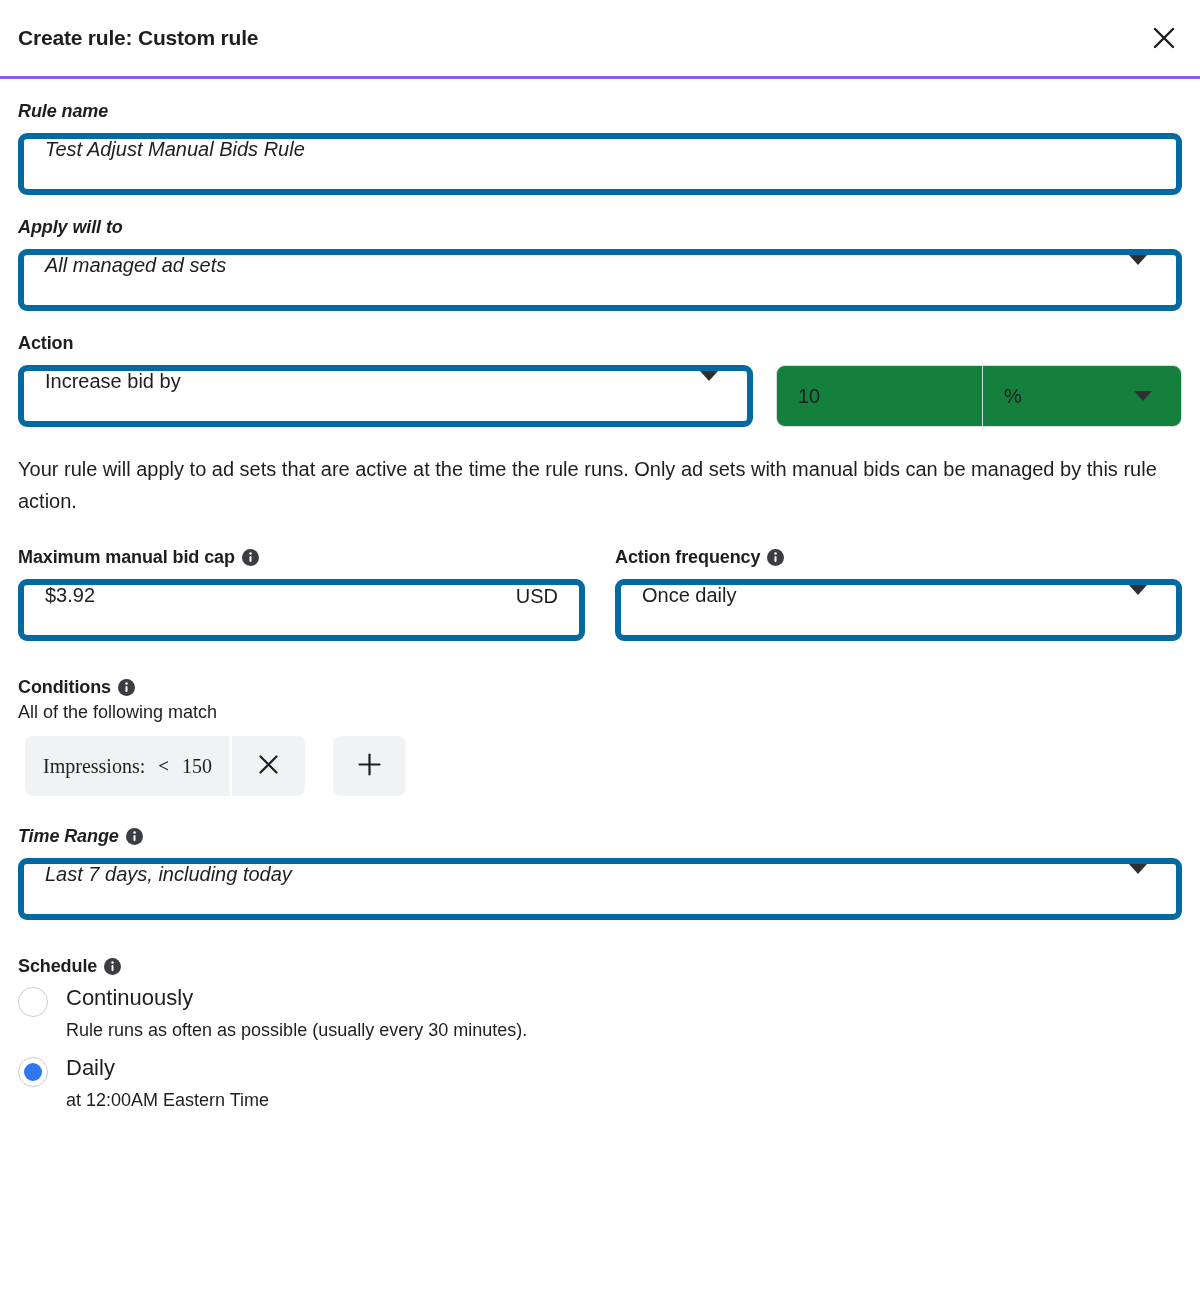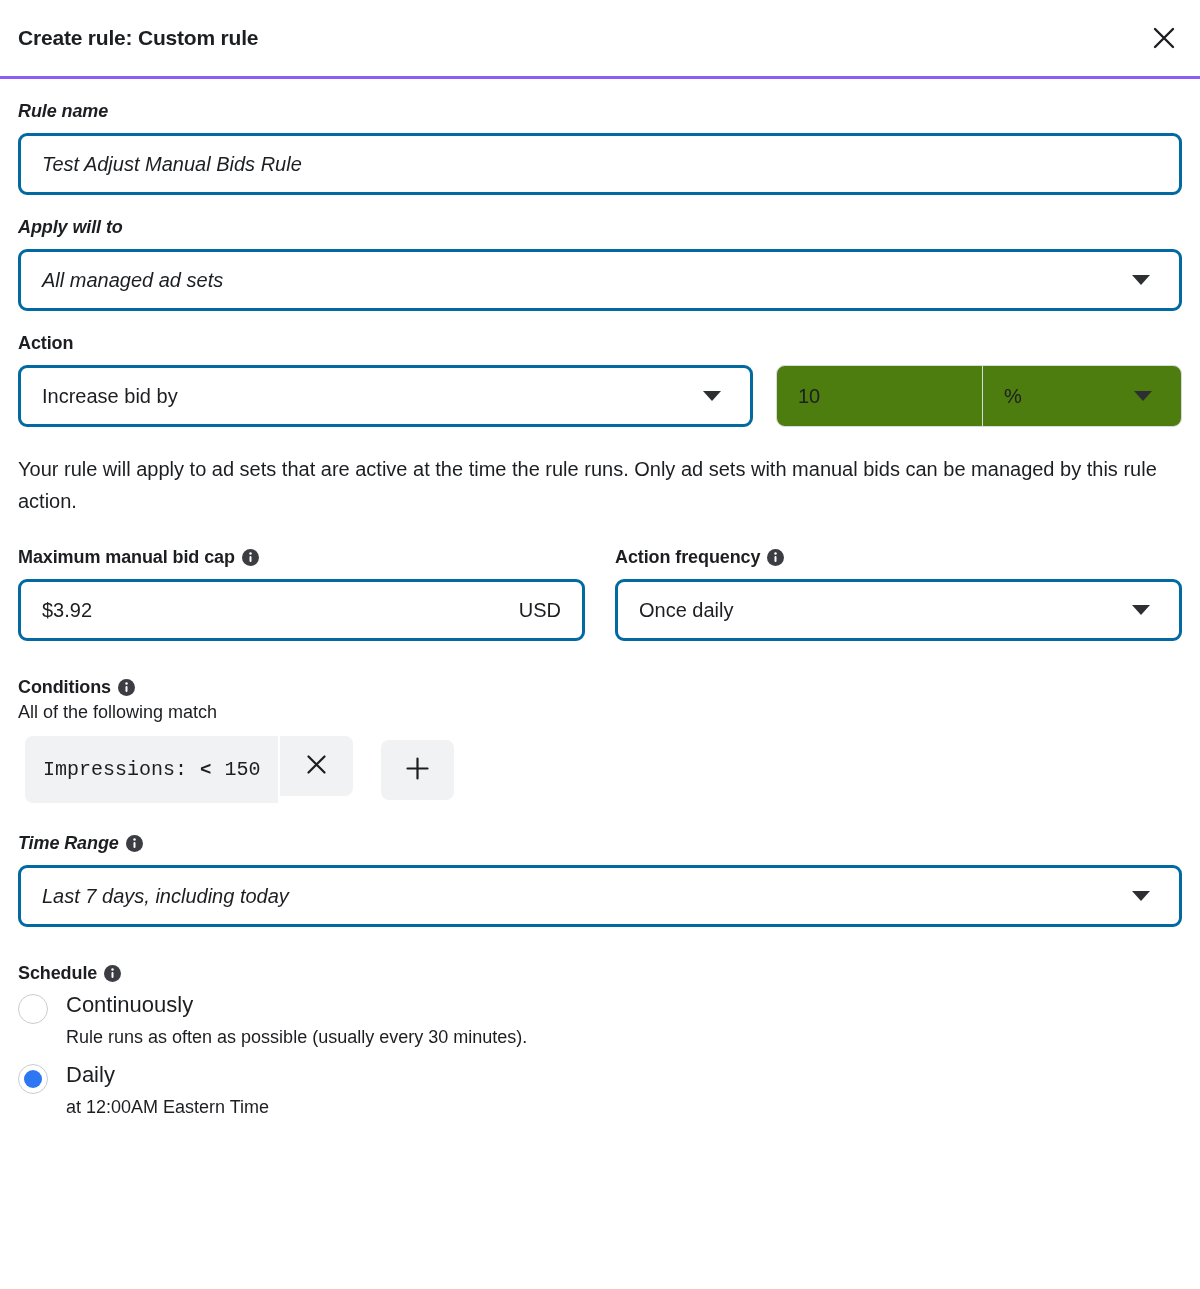--- a/index.html
+++ b/index.html
@@ -69,25 +69,25 @@
   .info-icon {
     width: 17px;
     height: 17px;
     flex: 0 0 17px;
     display: inline-block;
   }
 
   
   .control {
     height: 62px;
-    border: 3px solid #0369a1;
+    border: 6px solid #0369a1;
     border-radius: 9px;
     background: #ffffff;
     display: flex;
-    align-items: center;
+    align-items: flex-start;
     padding: 0 21px;
     font-size: 20px;
     color: #1c1e21;
     width: 100%;
   }
   .control.select {
     justify-content: space-between;
     cursor: pointer;
   }
   .control .value { line-height: 1; }
@@ -107,21 +107,21 @@
     display: flex;
     align-items: center;
     gap: 23px;
   }
   .action-select { width: 735px; flex: 0 0 735px; }
   .amount-group {
     display: flex;
     align-items: stretch;
     border: 1px solid #d9dadd;
     border-radius: 9px;
-    background: #4d7c0f;
+    background: #15803d;
     height: 62px;
     flex: 1 1 auto;
     overflow: hidden;
   }
   .amount-input {
     flex: 1 1 auto;
     display: flex;
     align-items: center;
     padding: 0 21px;
     font-size: 20px;
@@ -177,30 +177,30 @@
     padding-left: 7px;
   }
   .chip-group {
     display: flex;
     align-items: stretch;
     gap: 2px;
   }
   .chip {
     background: #f1f2f4;
     border-radius: 8px 0 0 8px;
-    height: 67px;
+    height: 60px;
     display: flex;
     align-items: center;
     padding: 0 18px;
     font-size: 20px;
     color: #1c1e21;
     gap: 13px;
     cursor: pointer;
     border: 0;
-    font-family: Liberation Mono, monospace;
+    font-family: Liberation Serif, serif;
   }
   .chip .op { font-weight: bold; font-size: 19px; }
   .chip-remove {
     background: #f1f2f4;
     border-radius: 0 8px 8px 0;
     width: 73px;
     height: 60px;
     display: flex;
     align-items: center;
     justify-content: center;

